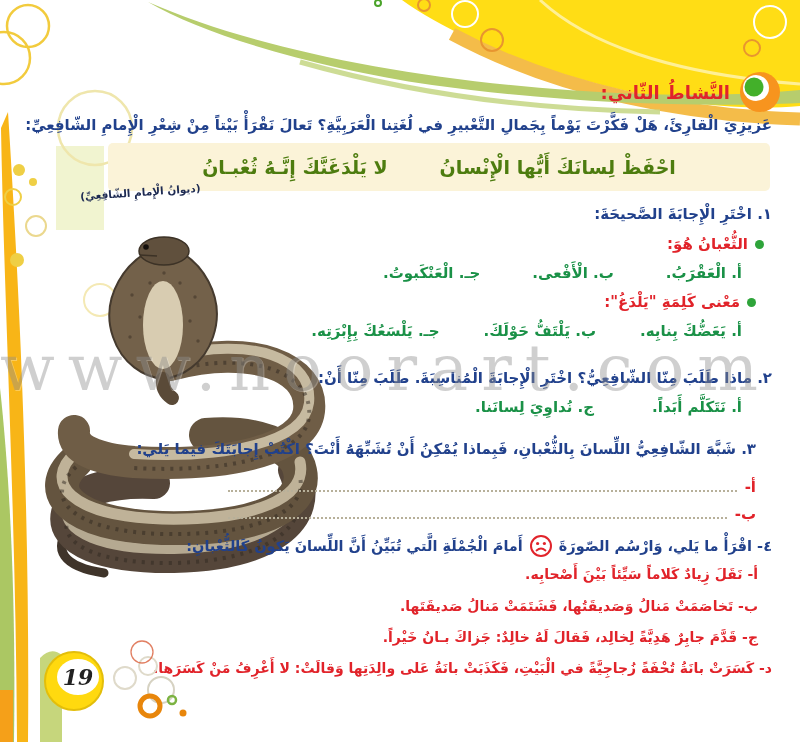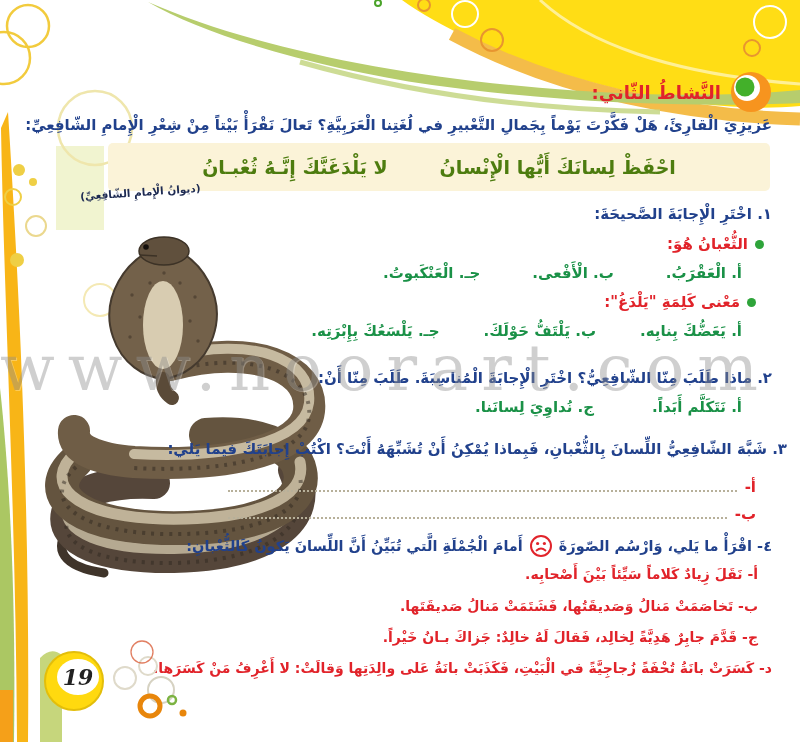--- a/index.html
+++ b/index.html
@@ -100,21 +100,21 @@
         <circle cx="118" cy="112" r="1.7"></circle>
       <circle cx="183" cy="72" r="1.7"></circle>
         <circle cx="178" cy="96" r="1.7"></circle>
         <circle cx="186" cy="116" r="1.7"></circle>
       <circle cx="152" cy="48" r="1.7"></circle>
         <circle cx="138" cy="58" r="1.7"></circle>
         <circle cx="168" cy="58" r="1.7"></circle>
     </g>
   </svg>
 
-  <div class="abs z2 header-row" style="top:70px;right:27px;">
+  <div class="abs z2 header-row" style="top:70px;right:18px;">
     <svg width="44" height="44" viewBox="0 0 44 44">
       <circle cx="22" cy="22" r="20" fill="#f7941e"></circle>
       <circle cx="18" cy="18" r="13" fill="#ffffff"></circle>
       <circle cx="16" cy="17" r="9.5" fill="#43b02a"></circle>
     </svg>
     <span class="header-title">النَّشاطُ الثّاني:</span>
   </div>
 
   <div class="abs z2 intro navy nowrap rtl" style="top:116px;right:28px;margin-left:16px;">عَزيزِيَ الْقارِئَ، هَلْ فَكَّرْتَ يَوْماً بِجَمالِ التَّعْبيرِ في لُغَتِنا الْعَرَبِيَّةِ؟ تَعالَ نَقْرَأْ بَيْتاً مِنْ شِعْرِ الْإِمامِ الشّافِعِيِّ:</div>
 
@@ -145,21 +145,21 @@
     <span>ب. يَلْتَفُّ حَوْلَكَ.</span>
     <span>جـ. يَلْسَعُكَ بِإِبْرَتِه.</span>
   </div>
 
   <div class="abs z2 navy qline nowrap rtl" style="top:369px;right:28px;">٢. ماذا طَلَبَ مِنّا الشّافِعِيُّ؟ اخْتَرِ الْإِجابَةَ الْمُناسِبَةَ. طَلَبَ مِنّا أَنْ:</div>
   <div class="abs z2 optrow green" style="top:398px;right:58px;gap:58px;">
     <span>أ. نَتَكَلَّم أَبَداً.</span>
     <span>ج. نُداوِيَ لِسانَنا.</span>
   </div>
 
-  <div class="abs z2 navy qline nowrap rtl" style="top:440px;right:13px;">٣. شَبَّهَ الشّافِعِيُّ اللِّسانَ بِالثُّعْبانِ، فَبِماذا يُمْكِنُ أَنْ تُشَبِّهَهُ أَنْتَ؟ اكْتُبْ إِجابَتَكَ فيما يَلي:</div>
+  <div class="abs z2 navy qline nowrap rtl" style="top:440px;right:44px;">٣. شَبَّهَ الشّافِعِيُّ اللِّسانَ بِالثُّعْبانِ، فَبِماذا يُمْكِنُ أَنْ تُشَبِّهَهُ أَنْتَ؟ اكْتُبْ إِجابَتَكَ فيما يَلي:</div>
   <div class="abs z2 blankrow" style="top:478px;right:44px;left:228px;">
     <span class="red">أ-</span>
     <div class="dotline"></div>
   </div>
   <div class="abs z2 blankrow" style="top:505px;right:44px;left:228px;">
     <span class="red">ب-</span>
     <div class="dotline"></div>
   </div>
 
   <div class="abs z2 q4row navy" style="top:534px;right:28px;">

